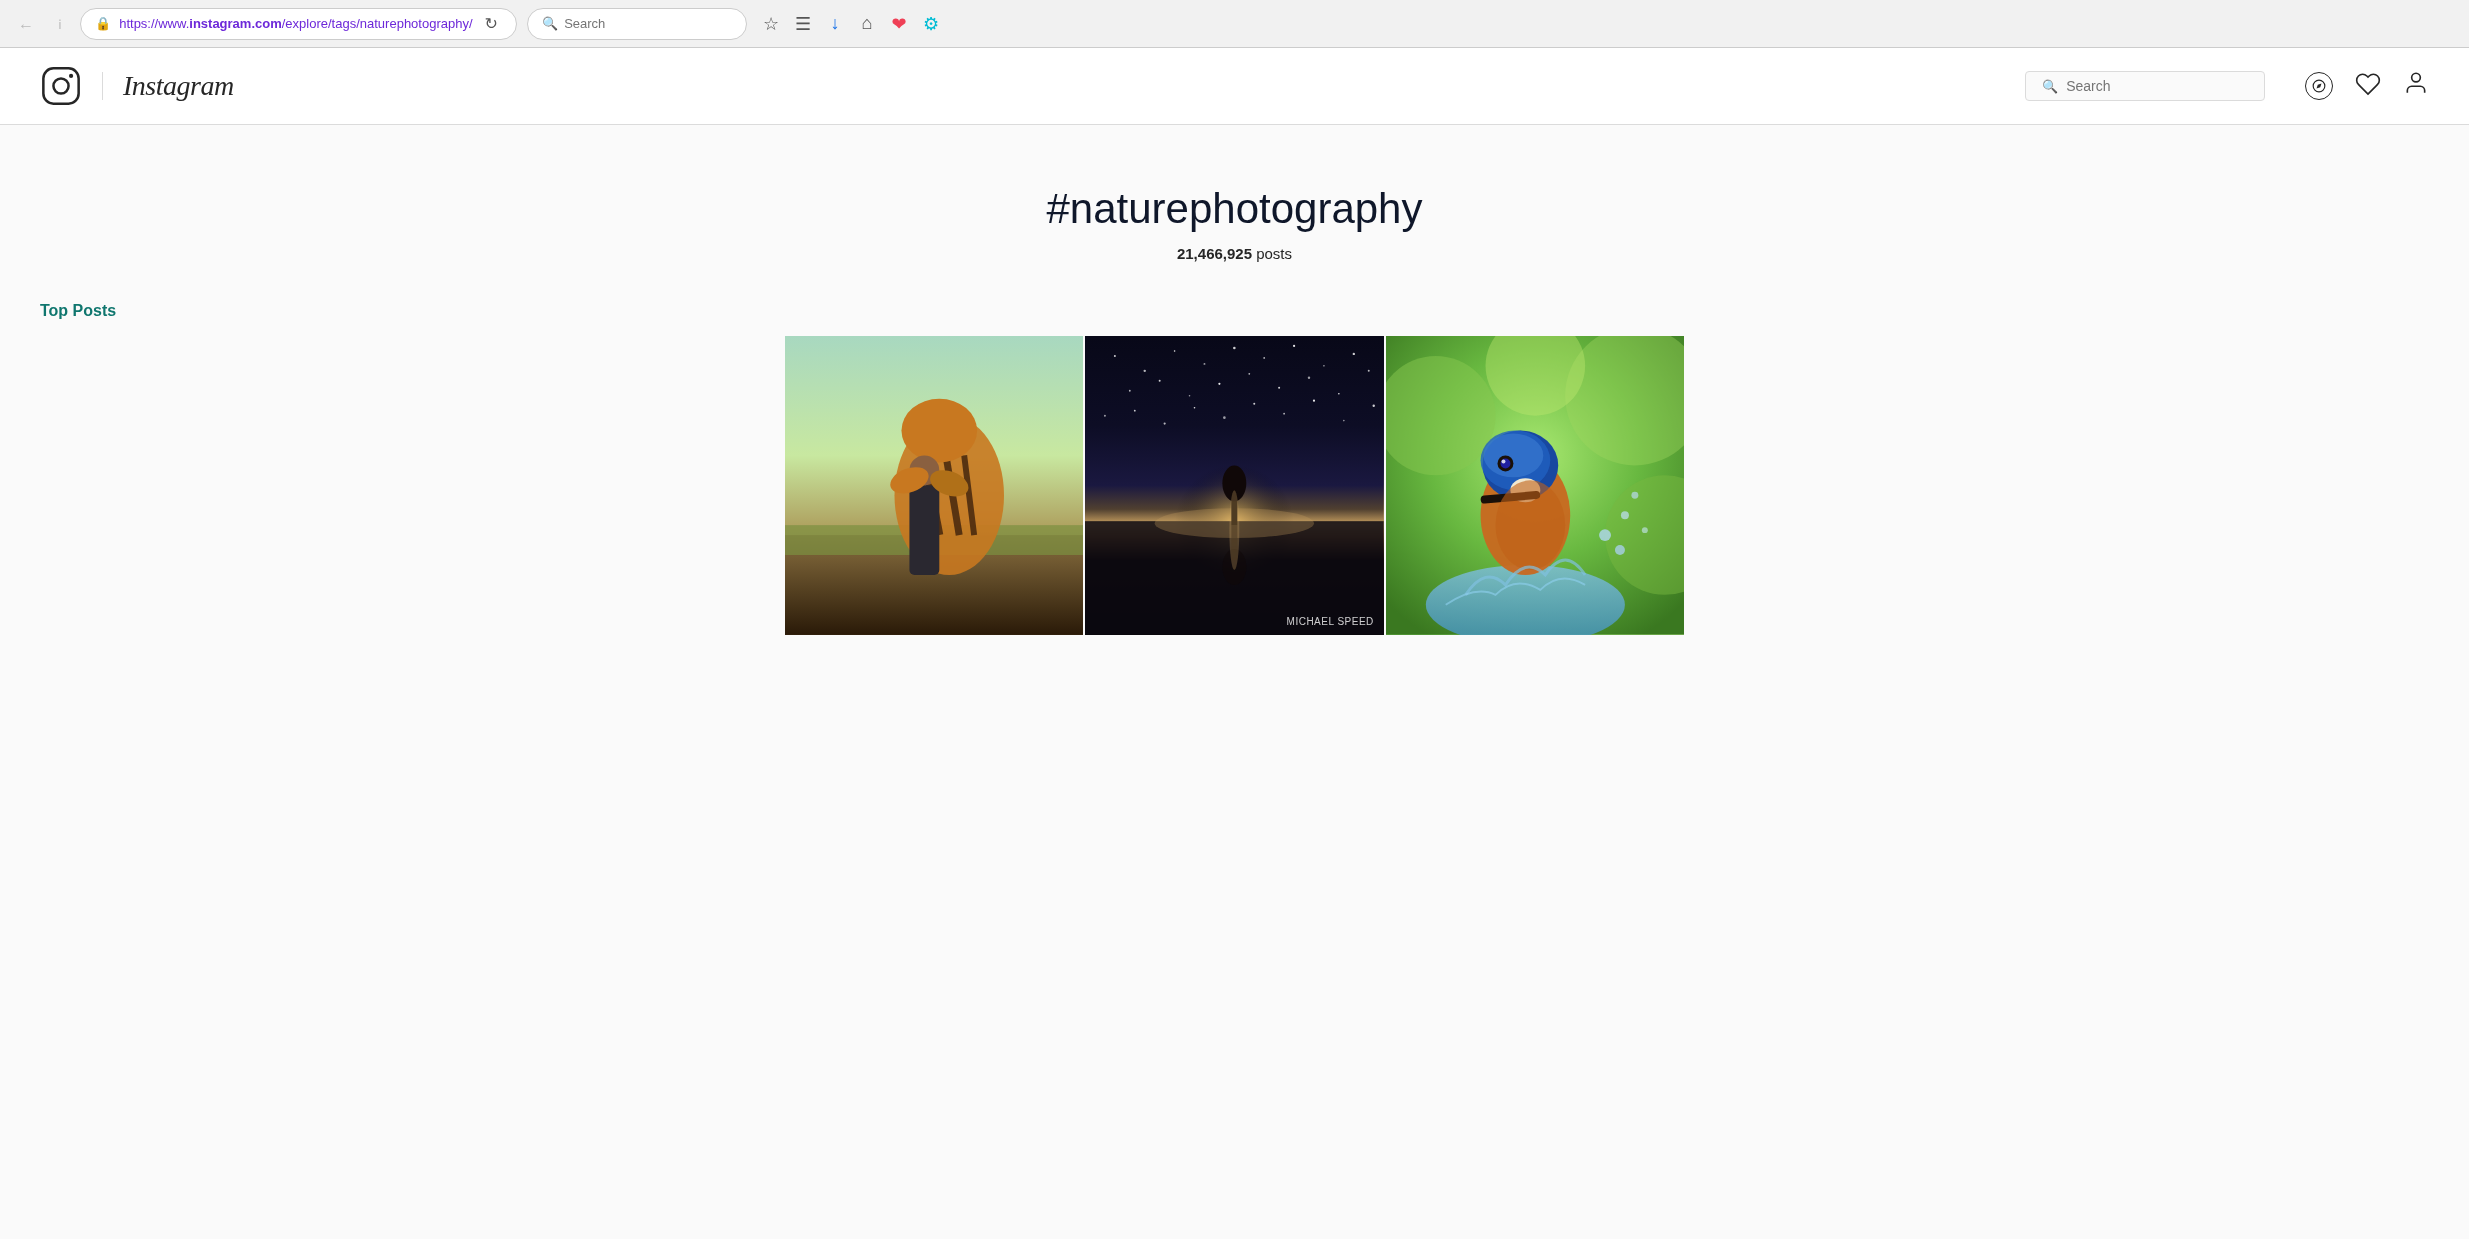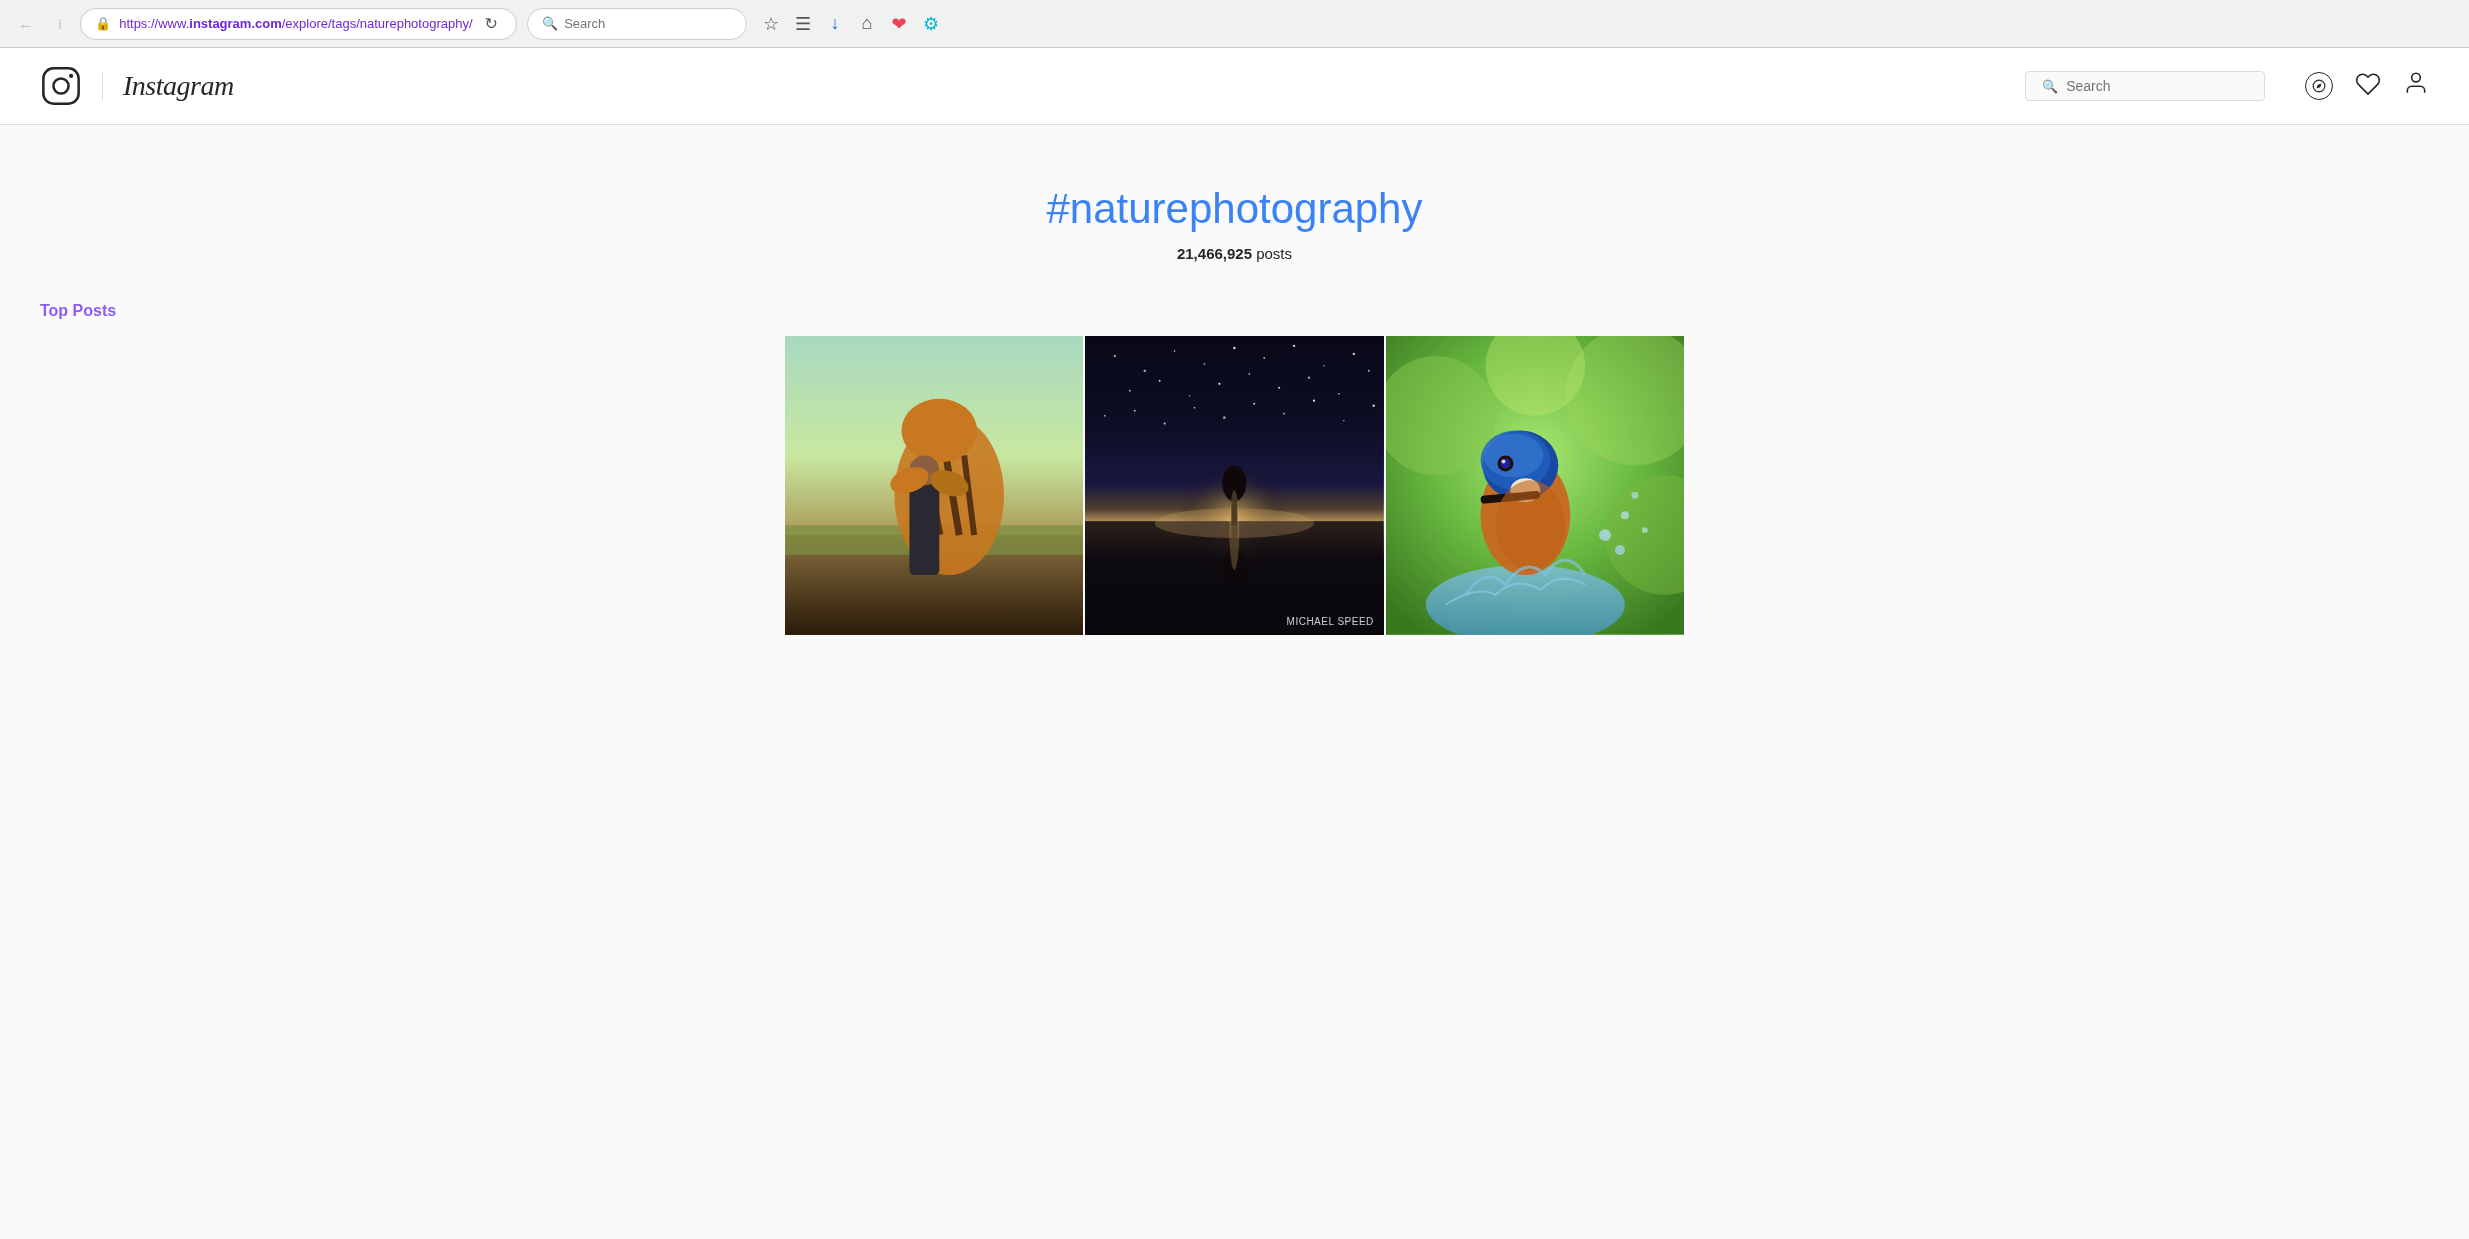--- a/index.html
+++ b/index.html
@@ -183,35 +183,35 @@
       background: #fafafa;
       min-height: calc(100vh - 125px);
     }
     .ig-hashtag-header {
       text-align: center;
       padding: 60px 20px 40px;
     }
     .ig-hashtag-title {
       font-size: 42px;
       font-weight: 300;
-      color: #3b82f6;
+      color: #0f172a;
       margin-bottom: 12px;
     }
     .ig-hashtag-count {
       font-size: 15px;
       color: #262626;
     }
     .ig-hashtag-count strong {
       font-weight: 600;
     }
 
     .ig-section-label {
       font-size: 16px;
       font-weight: 600;
-      color: #8b5cf6;
+      color: #0f766e;
       padding: 0 40px;
       margin-bottom: 16px;
     }
 
     .ig-top-posts-grid {
       display: grid;
       grid-template-columns: repeat(3, 1fr);
       gap: 2px;
       padding: 0 40px;
       max-width: 980px;

